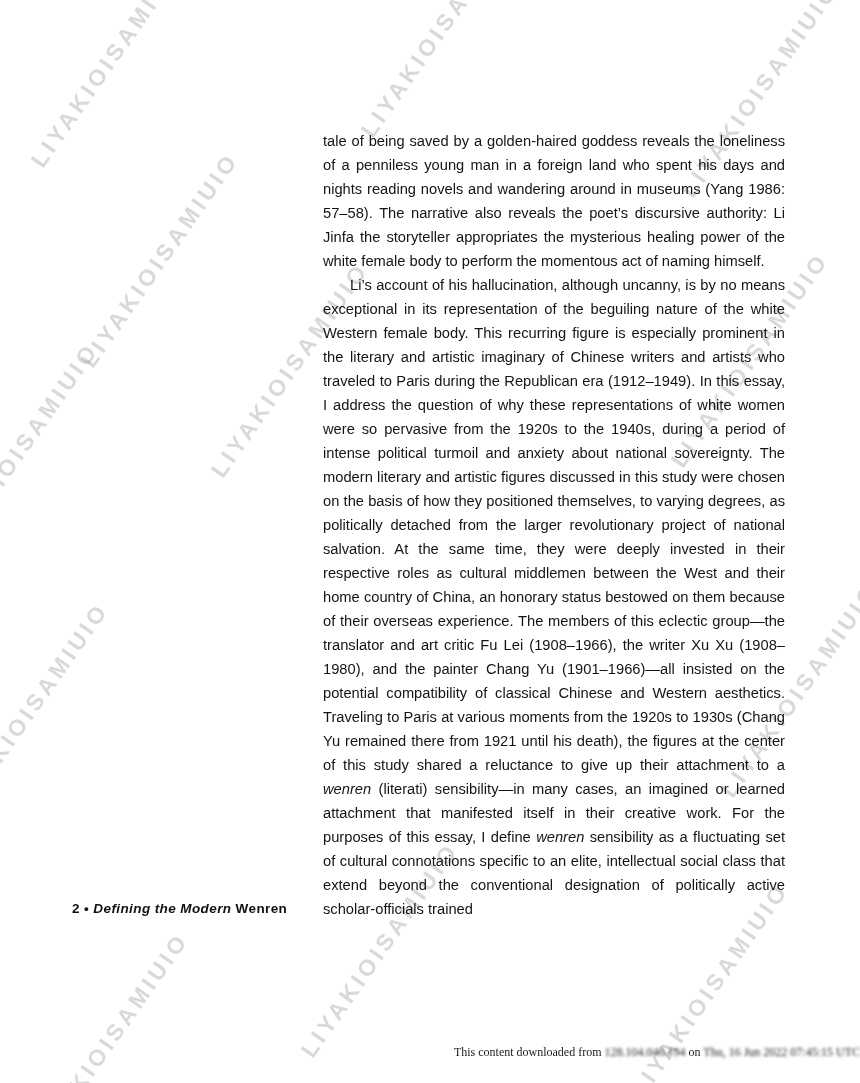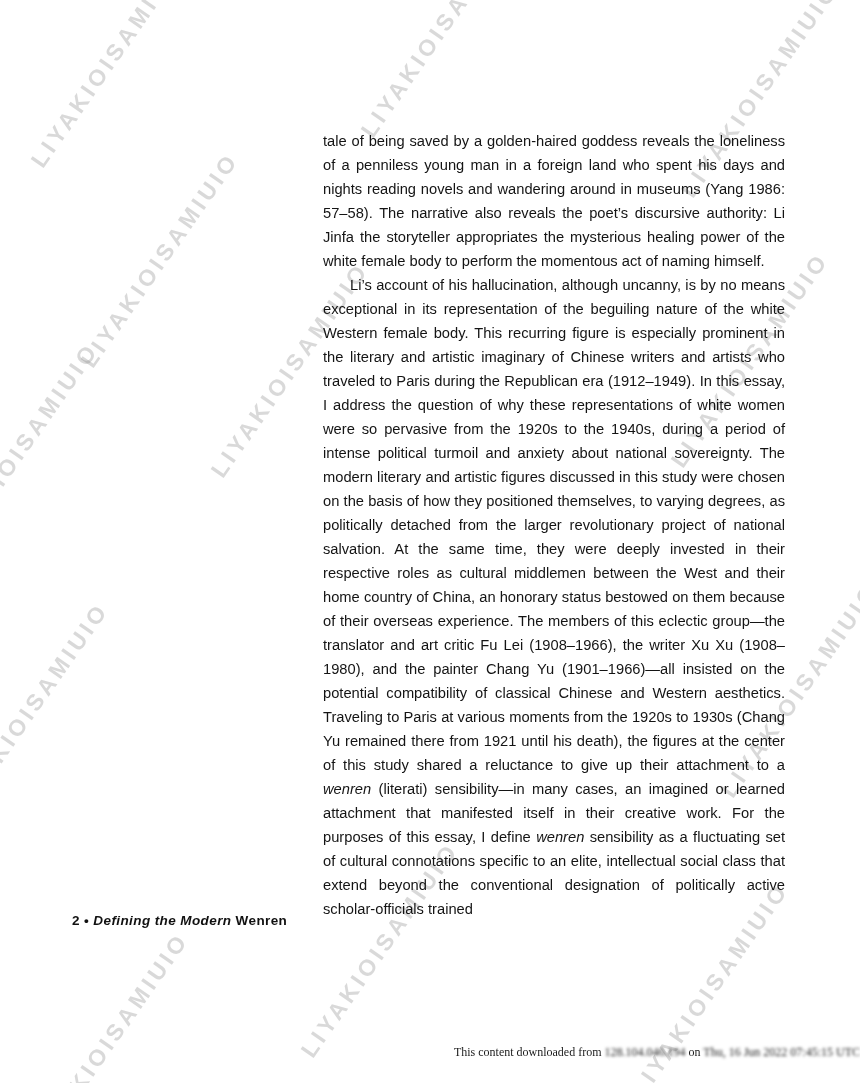--- a/index.html
+++ b/index.html
@@ -51,21 +51,20 @@
 
   
   .running-foot {
     position: absolute;
     left: 72px; top: 901px;
     z-index: 1;
     color: #111;
     font-size: 13.5px;
     font-weight: bold;
     letter-spacing: 0.4px;
-    margin-top: 12px;
   }
   .running-foot .rf-italic { font-style: italic; }
 
   
   .jstor-footer {
     position: absolute;
     left: 0; right: 0; top: 1044px;
     z-index: 1;
     text-align: right;
     font-family: "Liberation Serif", serif;

